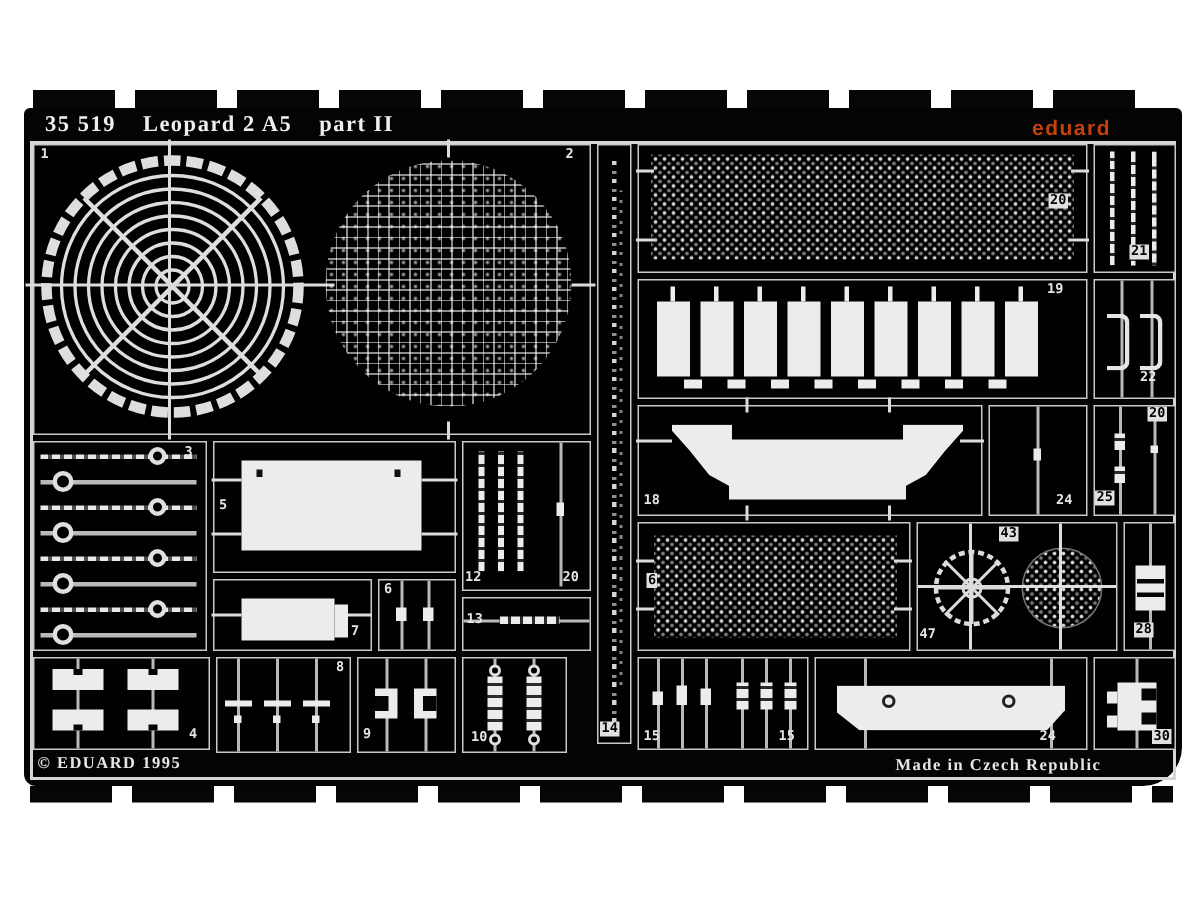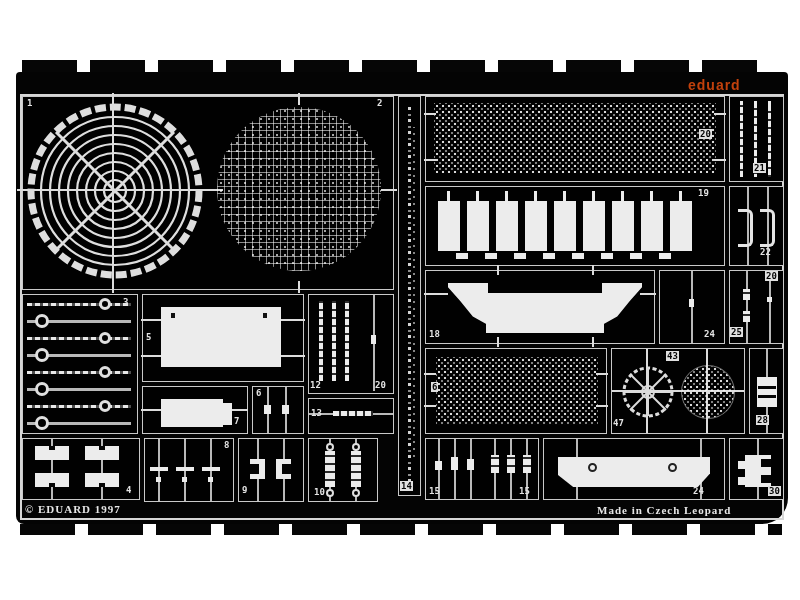--- a/index.html
+++ b/index.html
@@ -33,20 +33,23 @@
 </style>
 </head>
 <body>
 
 <div class="page">
 
   <div class="photo"></div>
   <div class="dashrow" style="left:22px;top:60px;width:742px"></div>
   <div class="dashrow" style="left:20px;top:524px;width:762px;height:11px"></div>
 
+  <div class="title">
+    <span class="sp">35 519</span><span class="sp">Leopard 2 A5</span><span>part II</span>
+  </div>
   <div class="brand">eduard</div>
 
   <div class="frame"></div>
 
   <div class="c" style="left:22px;top:96px;width:372px;height:194px">
     <svg width="176" height="176" style="position:absolute;left:4px;top:6px">
       <g stroke="#dedede" fill="none">
         <circle cx="88" cy="88" r="84" stroke-width="7" stroke-dasharray="11 4"></circle>
         <circle cx="88" cy="88" r="74" stroke-width="2.2"></circle>
         <circle cx="88" cy="88" r="65" stroke-width="2.2"></circle>
@@ -306,22 +309,22 @@
 
   <div class="c" style="left:729px;top:438px;width:55px;height:62px">
     <div class="wire" style="left:27px;top:0;width:2px;height:60px"></div>
     <div class="wt" style="left:15px;top:16px;width:26px;height:32px"></div>
     <div style="position:absolute;left:31px;top:20px;width:10px;height:8px;background:#050505"></div>
     <div style="position:absolute;left:31px;top:36px;width:10px;height:8px;background:#050505"></div>
     <div class="wt" style="left:8px;top:22px;width:7px;height:8px"></div>
     <div class="wt" style="left:8px;top:38px;width:7px;height:8px"></div>
   </div>
 
-  <div class="ftxt" style="left:25px;top:503px">© EDUARD 1997</div>
-  <div class="ftxt" style="left:597px;top:504px">Made in Czech Leopard</div>
+  <div class="ftxt" style="left:25px;top:503px">© EDUARD 1995</div>
+  <div class="ftxt" style="left:597px;top:504px">Made in Czech Republic</div>
 
   <span class="num" style="left:27px;top:98px">1</span>
   <span class="num" style="left:377px;top:98px">2</span>
   <span class="num" style="left:123px;top:297px">3</span>
   <span class="num" style="left:126px;top:485px">4</span>
   <span class="num" style="left:146px;top:332px">5</span>
   <span class="num" style="left:256px;top:388px">6</span>
   <span class="num" style="left:234px;top:416px">7</span>
   <span class="num" style="left:224px;top:440px">8</span>
   <span class="num" style="left:242px;top:485px">9</span>

